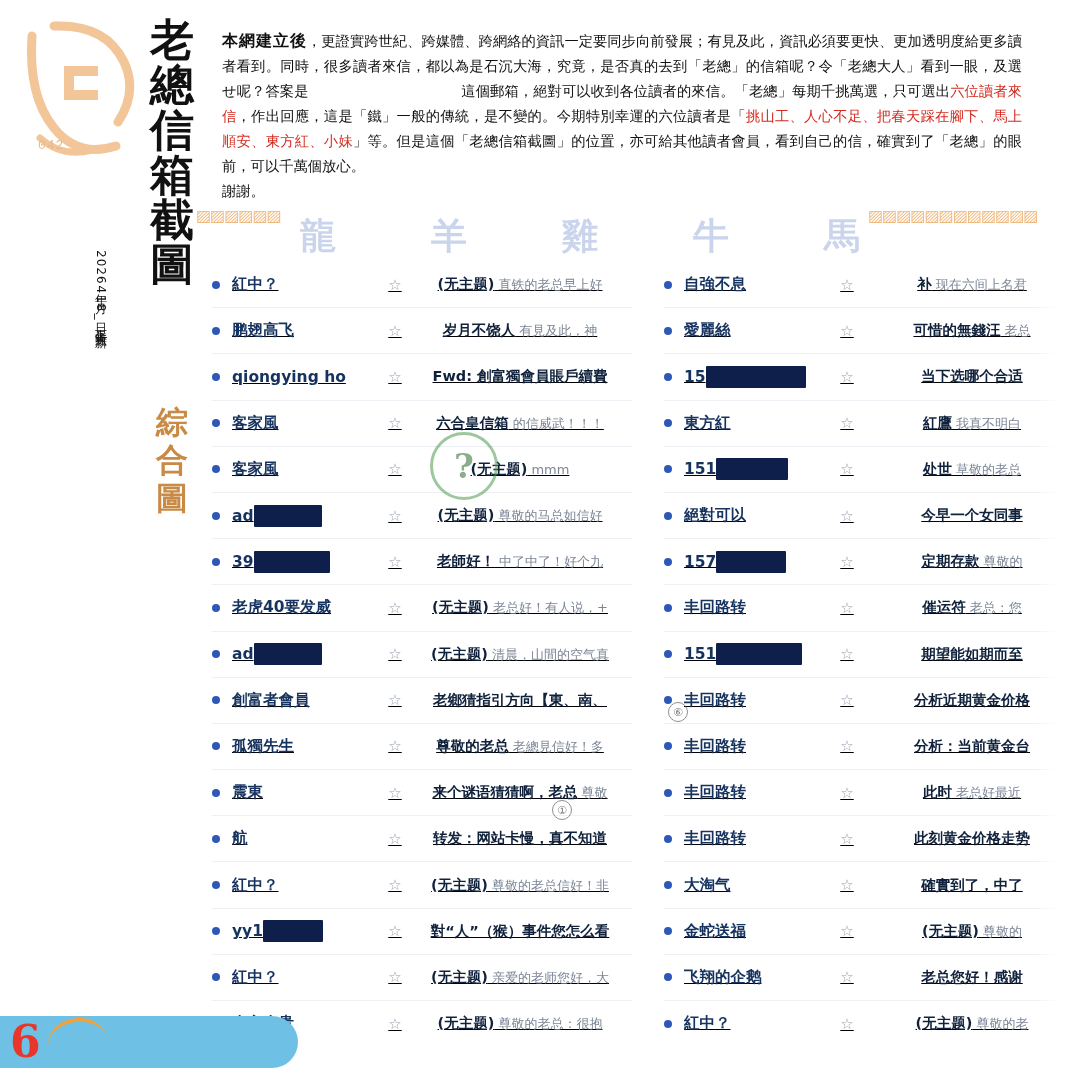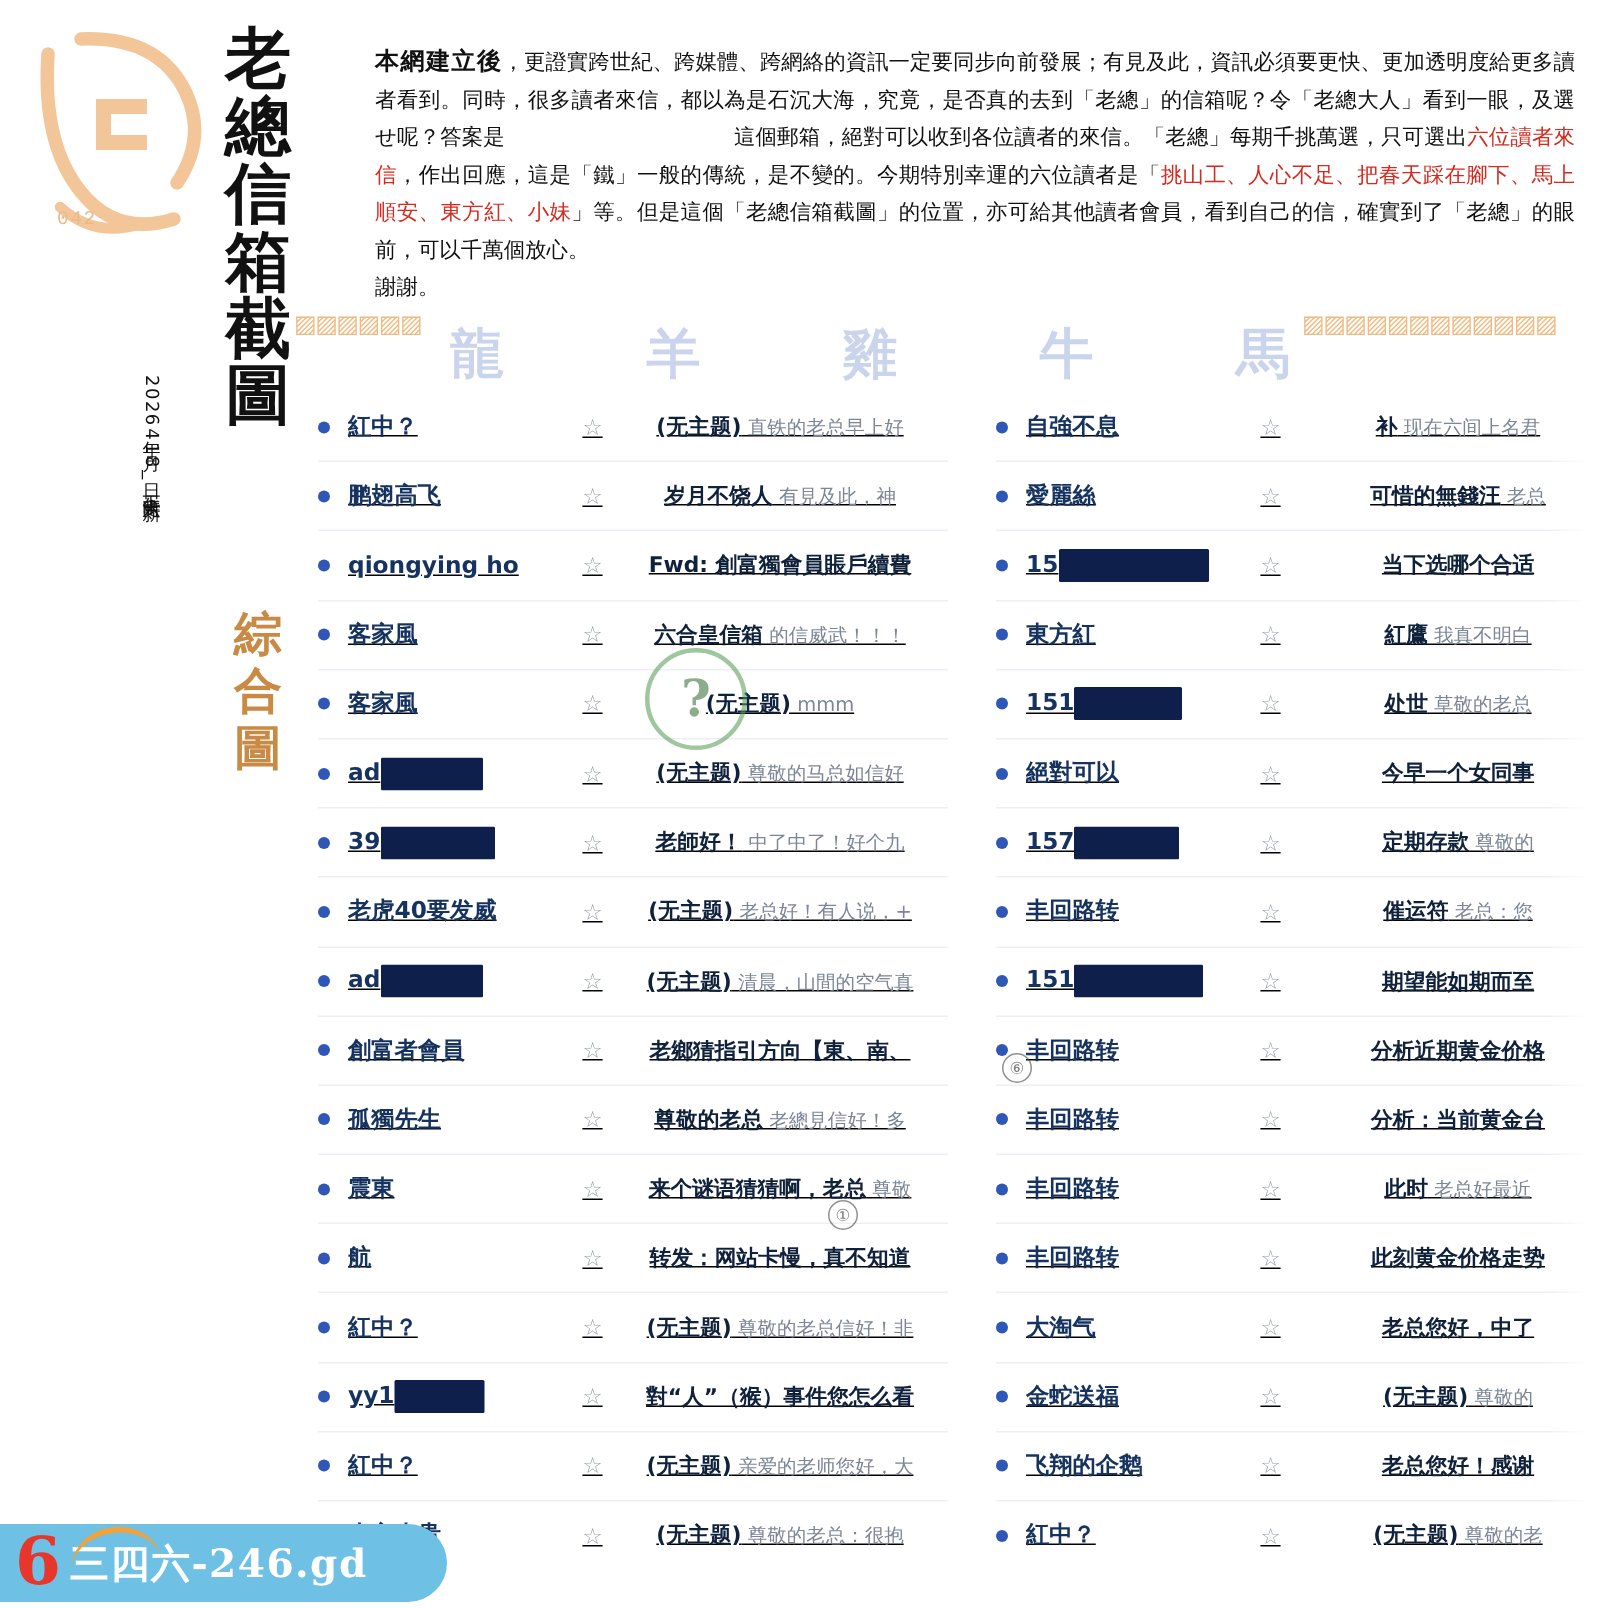--- a/index.html
+++ b/index.html
@@ -43,21 +43,20 @@
     font-size:12px;color:#111;letter-spacing:1px;
     font-family:"DejaVu Sans", sans-serif;
     white-space:nowrap;
   }
   
   .intro{
     position:absolute;left:222px;top:28px;width:800px;
     font-family:"DejaVu Serif", serif;
     font-size:14.3px;line-height:25px;color:#111;
     text-align:justify;
-    margin-left:28px;
   }
   .intro .lead{font-weight:700;font-size:16px;letter-spacing:1px;}
   .intro .hl{color:#d42a1f;}
   
   .zodiac{
     position:absolute;left:300px;top:208px;width:560px;height:56px;
     display:flex;justify-content:space-between;align-items:center;
     font-family:"DejaVu Serif", serif;
     font-size:36px;font-weight:700;color:#b9c6e6;opacity:.75;
   }
@@ -369,21 +368,21 @@
       <div class="row">
         <span class="dot"></span>
         <span class="sender">丰回路转</span>
         <span class="star">☆</span>
         <span class="subject"><b>此刻黄金价格走势</b></span>
       </div>
       <div class="row">
         <span class="dot"></span>
         <span class="sender">大淘气</span>
         <span class="star">☆</span>
-        <span class="subject"><b>老总您好，中了</b></span>
+        <span class="subject"><b>確實到了，中了</b></span>
       </div>
       <div class="row">
         <span class="dot"></span>
         <span class="sender">金蛇送福</span>
         <span class="star">☆</span>
         <span class="subject"><b>(无主题)</b><span class="dim"> 尊敬的</span></span>
       </div>
       <div class="row">
         <span class="dot"></span>
         <span class="sender">飞翔的企鹅</span>
@@ -400,14 +399,13 @@
   <div class="fade"></div>
 </div>
 
 <div class="qmark">?</div>
 <div class="circnum" style="left:552px;top:800px;">①</div>
 <div class="circnum" style="left:668px;top:702px;">⑥</div>
 
 <div class="logo">
   <div class="six">6</div>
   <div class="swoosh"></div>
-  <div class="txt">三四六-246.gd</div>
 </div>
 
 </body></html>

